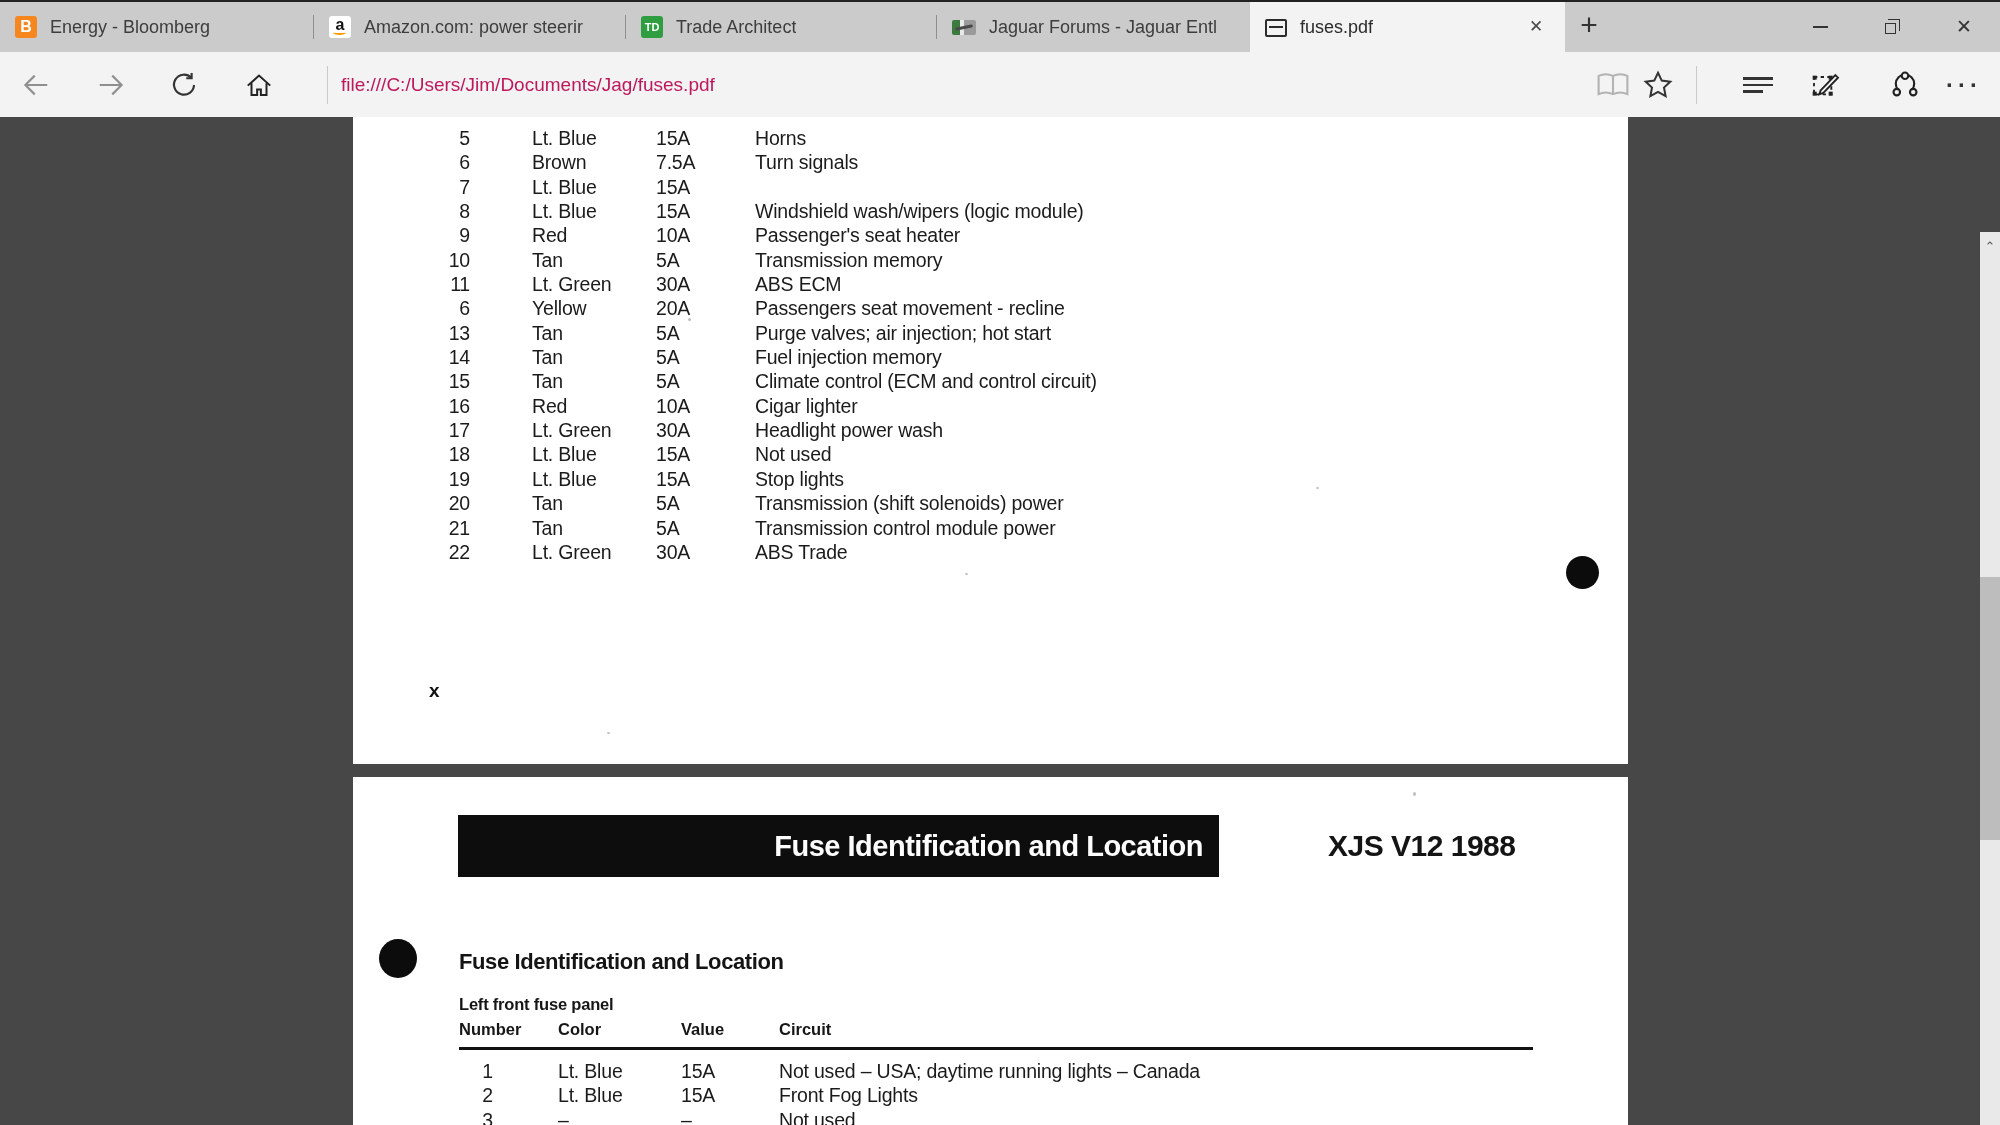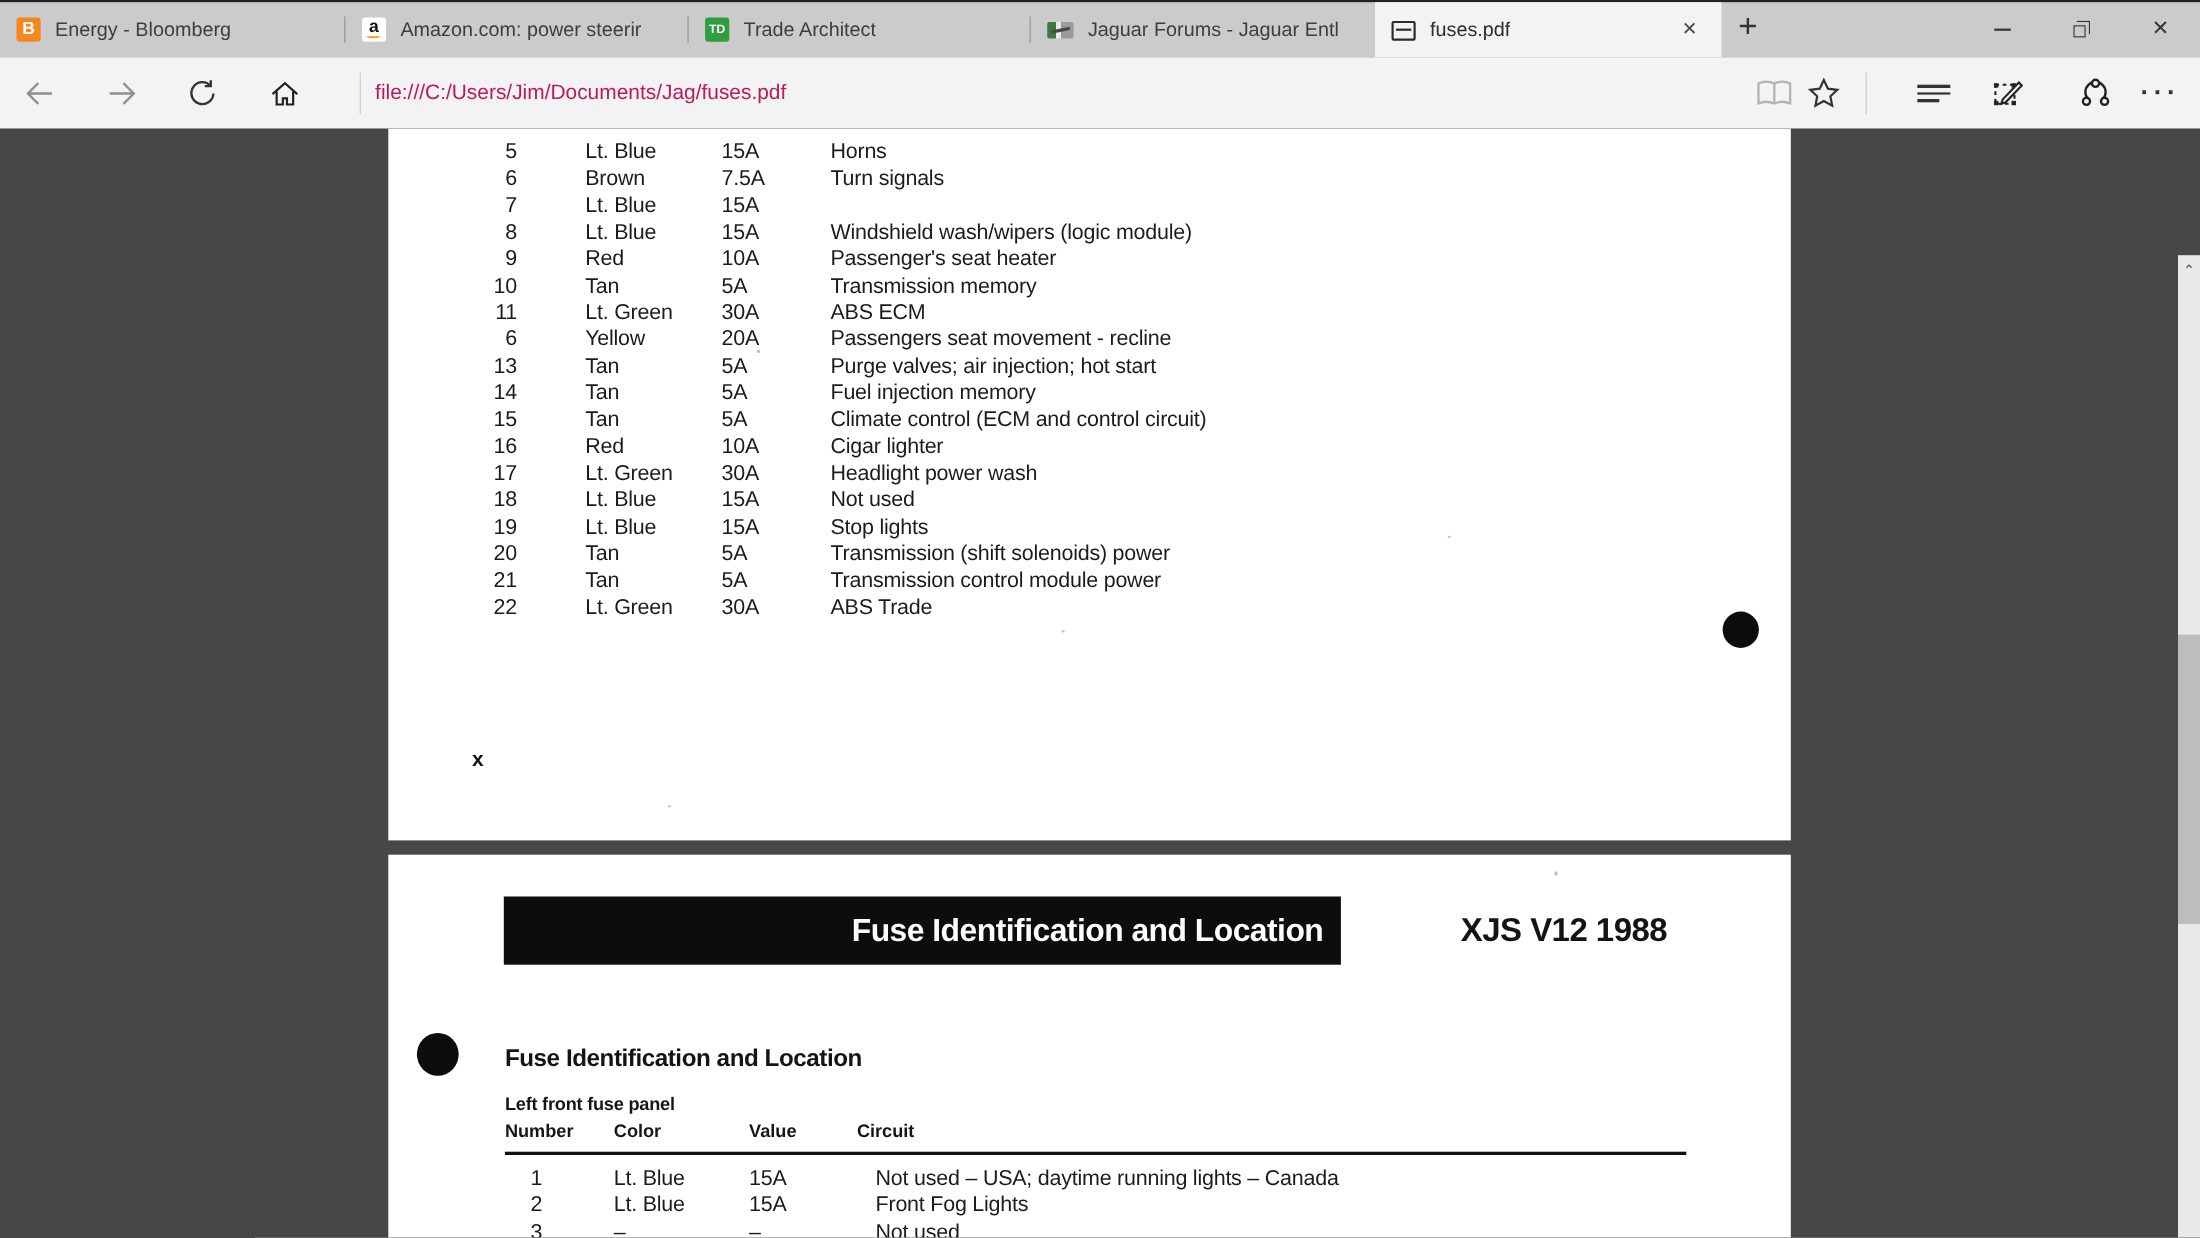--- a/index.html
+++ b/index.html
@@ -67,21 +67,21 @@
   .p2-heading { position:absolute; left:106px; top:172px; font-size:22px; font-weight:bold; letter-spacing:-0.4px; color:#141414; }
   .p2-sub { position:absolute; left:106px; top:218px; font-size:16.5px; font-weight:bold; letter-spacing:-0.2px; color:#161616; }
   .p2-cols { position:absolute; left:0; top:243px; width:100%; height:22px; font-size:16.5px; font-weight:bold; color:#161616; }
   .p2-cols span { position:absolute; }
   .h-num { left:106px; } .h-color { left:205px; } .h-value { left:328px; } .h-circ { left:426px; }
   .p2-rule { position:absolute; left:106px; top:270px; width:1074px; height:3px; background:#111; }
   #page2 .fuse-rows { top:282px; }
   #page2 .c-num { left:95px; width:45px; }
   #page2 .c-color { left:205px; }
   #page2 .c-value { left:328px; }
-  #page2 .c-circ { left:426px;margin-left:17px; }
+  #page2 .c-circ { left:426px; }
 
   .speck { position:absolute; background:#8a8a8a; border-radius:50%; opacity:.55; }
 
   
   .scrollbar { position:absolute; left:1980px; top:115px; width:20px; height:1010px; background:#e9e9e9; }
   .sb-arrow { position:absolute; left:0; width:20px; height:30px; color:#5a5a5a; font-size:13px; text-align:center; line-height:30px; font-family:"DejaVu Sans",sans-serif; }
   .sb-up { top:0; }
   .sb-thumb { position:absolute; left:0; top:345px; width:20px; height:263px; background:#bdbdbd; }
 
   svg { display:block; }

